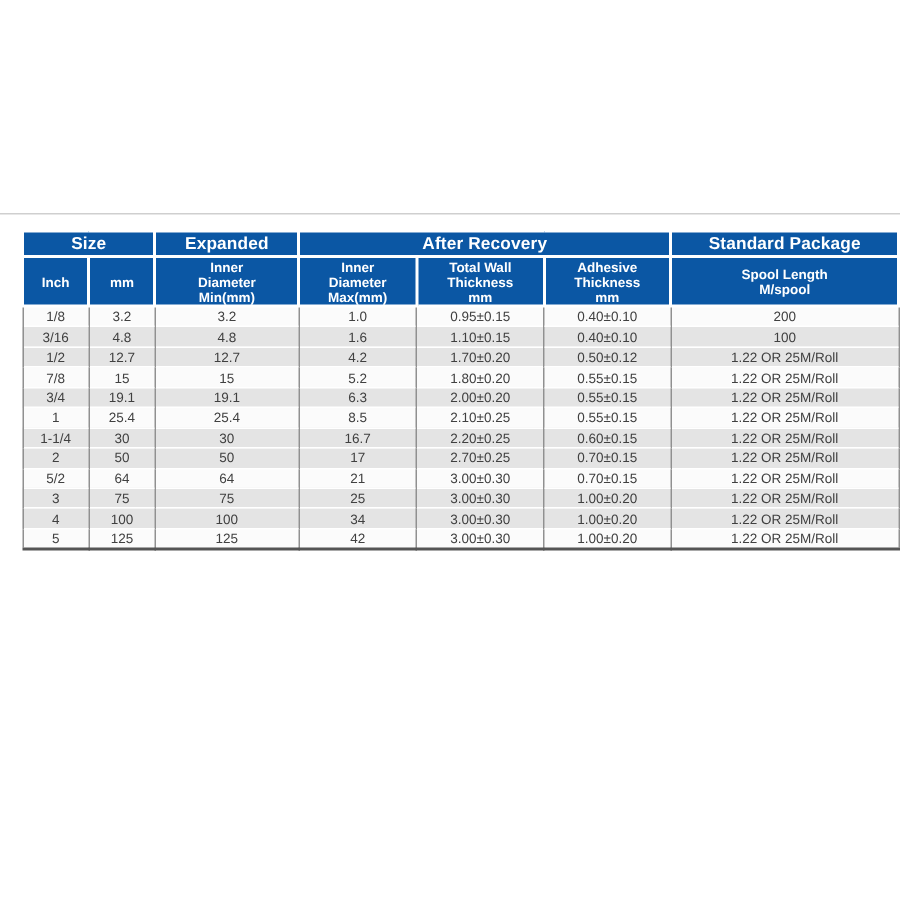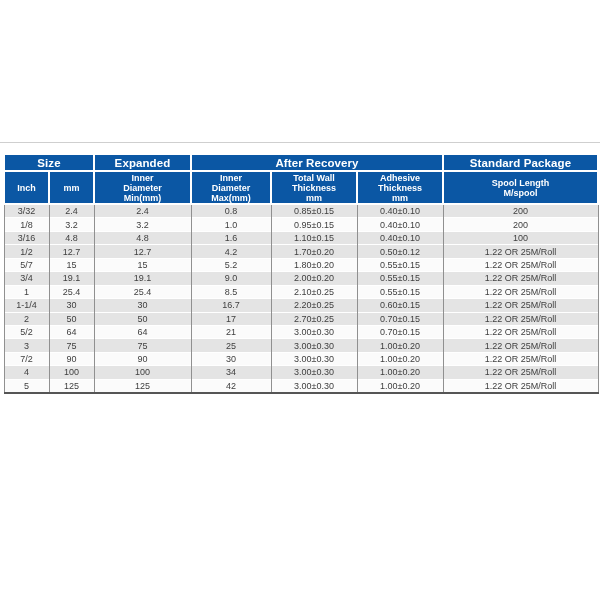--- a/index.html
+++ b/index.html
@@ -12,21 +12,21 @@
     overflow: hidden;
   }
   .top-rule {
     position: absolute;
     left: 0; top: 142px;
     width: 600px; height: 1.2px;
     background: #cfcfcf;
   }
   table.spec {
     position: absolute;
-    left: 3px; top: 153px;
+    left: 14px; top: 153px;
     border-collapse: collapse;
     table-layout: fixed;
     border-bottom: 2.5px solid #555555;
   }
   col.c1 { width: 45px; }
   col.c2 { width: 45px; }
   col.c3 { width: 97px; }
   col.c4 { width: 80px; }
   col.c5 { width: 86px; }
   col.c6 { width: 86px; }
@@ -101,29 +101,20 @@
 Thickness
 mm</th>
           <th>Adhesive
 Thickness
 mm</th>
           <th>Spool Length
 M/spool</th>
         </tr>
     </thead>
     <tbody>
-        <tr class="odd">
-          <td>3/32</td>
-          <td>2.4</td>
-          <td>2.4</td>
-          <td>0.8</td>
-          <td>0.85±0.15</td>
-          <td>0.40±0.10</td>
-          <td>200</td>
-        </tr>
         <tr class="even">
           <td>1/8</td>
           <td>3.2</td>
           <td>3.2</td>
           <td>1.0</td>
           <td>0.95±0.15</td>
           <td>0.40±0.10</td>
           <td>200</td>
         </tr>
         <tr class="odd">
@@ -138,33 +129,33 @@
         <tr class="odd">
           <td>1/2</td>
           <td>12.7</td>
           <td>12.7</td>
           <td>4.2</td>
           <td>1.70±0.20</td>
           <td>0.50±0.12</td>
           <td>1.22 OR 25M/Roll</td>
         </tr>
         <tr class="even">
-          <td>5/7</td>
+          <td>7/8</td>
           <td>15</td>
           <td>15</td>
           <td>5.2</td>
           <td>1.80±0.20</td>
           <td>0.55±0.15</td>
           <td>1.22 OR 25M/Roll</td>
         </tr>
         <tr class="odd">
           <td>3/4</td>
           <td>19.1</td>
           <td>19.1</td>
-          <td>9.0</td>
+          <td>6.3</td>
           <td>2.00±0.20</td>
           <td>0.55±0.15</td>
           <td>1.22 OR 25M/Roll</td>
         </tr>
         <tr class="even">
           <td>1</td>
           <td>25.4</td>
           <td>25.4</td>
           <td>8.5</td>
           <td>2.10±0.25</td>
@@ -200,29 +191,20 @@
         </tr>
         <tr class="odd">
           <td>3</td>
           <td>75</td>
           <td>75</td>
           <td>25</td>
           <td>3.00±0.30</td>
           <td>1.00±0.20</td>
           <td>1.22 OR 25M/Roll</td>
         </tr>
-        <tr class="even">
-          <td>7/2</td>
-          <td>90</td>
-          <td>90</td>
-          <td>30</td>
-          <td>3.00±0.30</td>
-          <td>1.00±0.20</td>
-          <td>1.22 OR 25M/Roll</td>
-        </tr>
         <tr class="odd">
           <td>4</td>
           <td>100</td>
           <td>100</td>
           <td>34</td>
           <td>3.00±0.30</td>
           <td>1.00±0.20</td>
           <td>1.22 OR 25M/Roll</td>
         </tr>
         <tr class="even">

